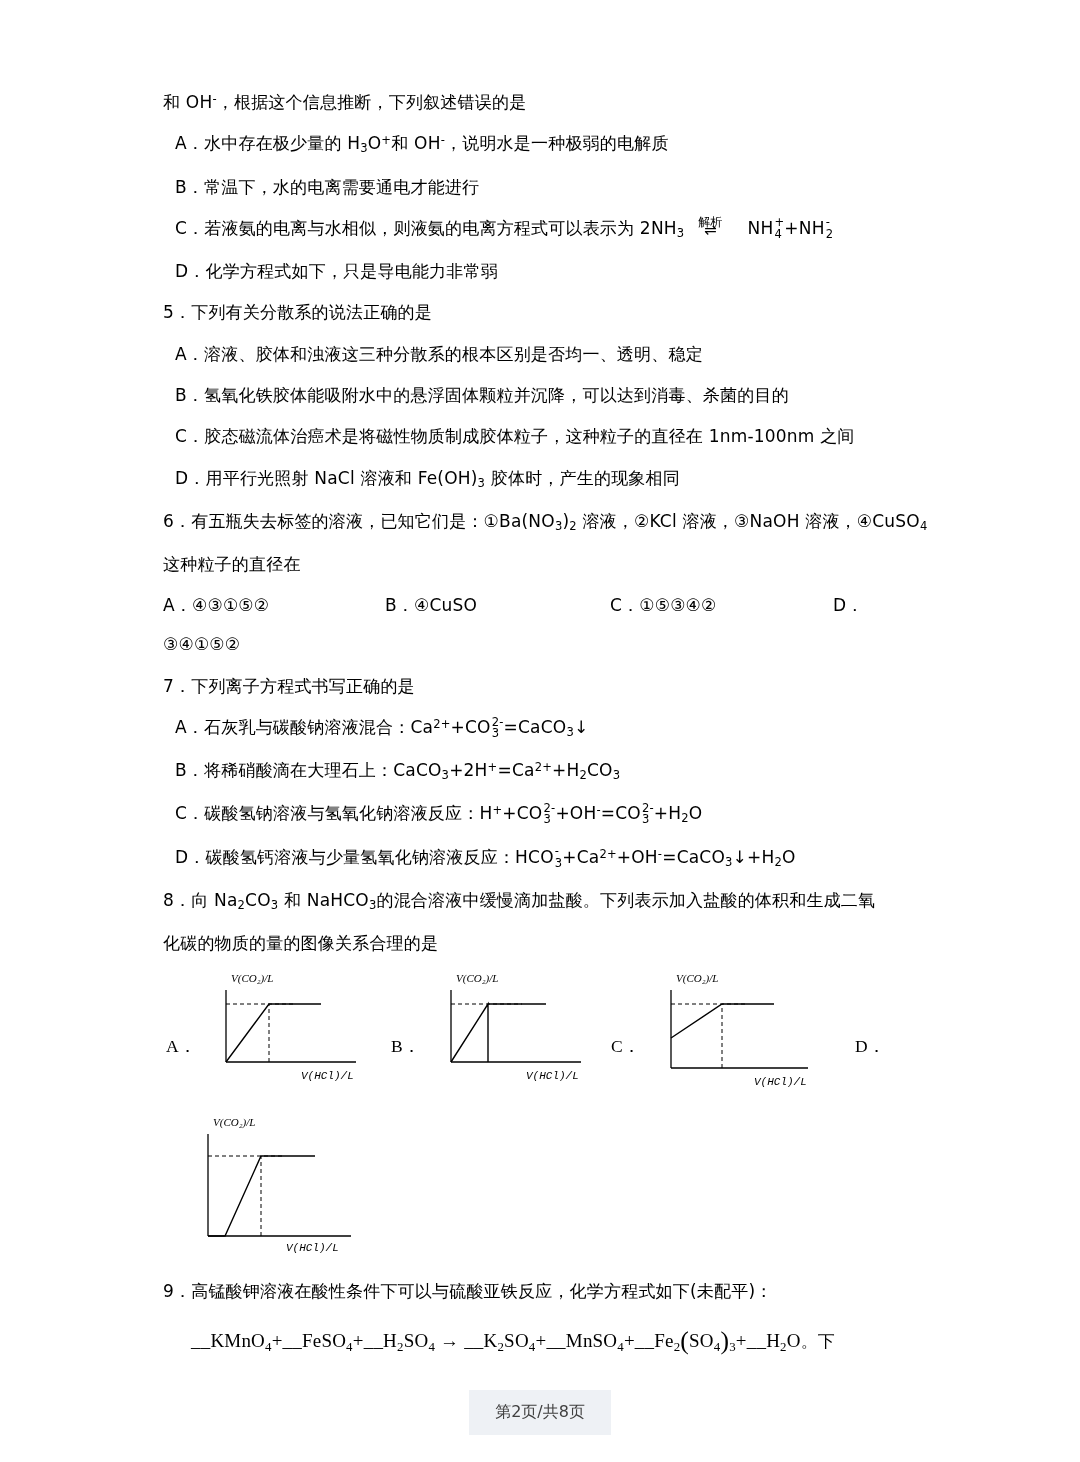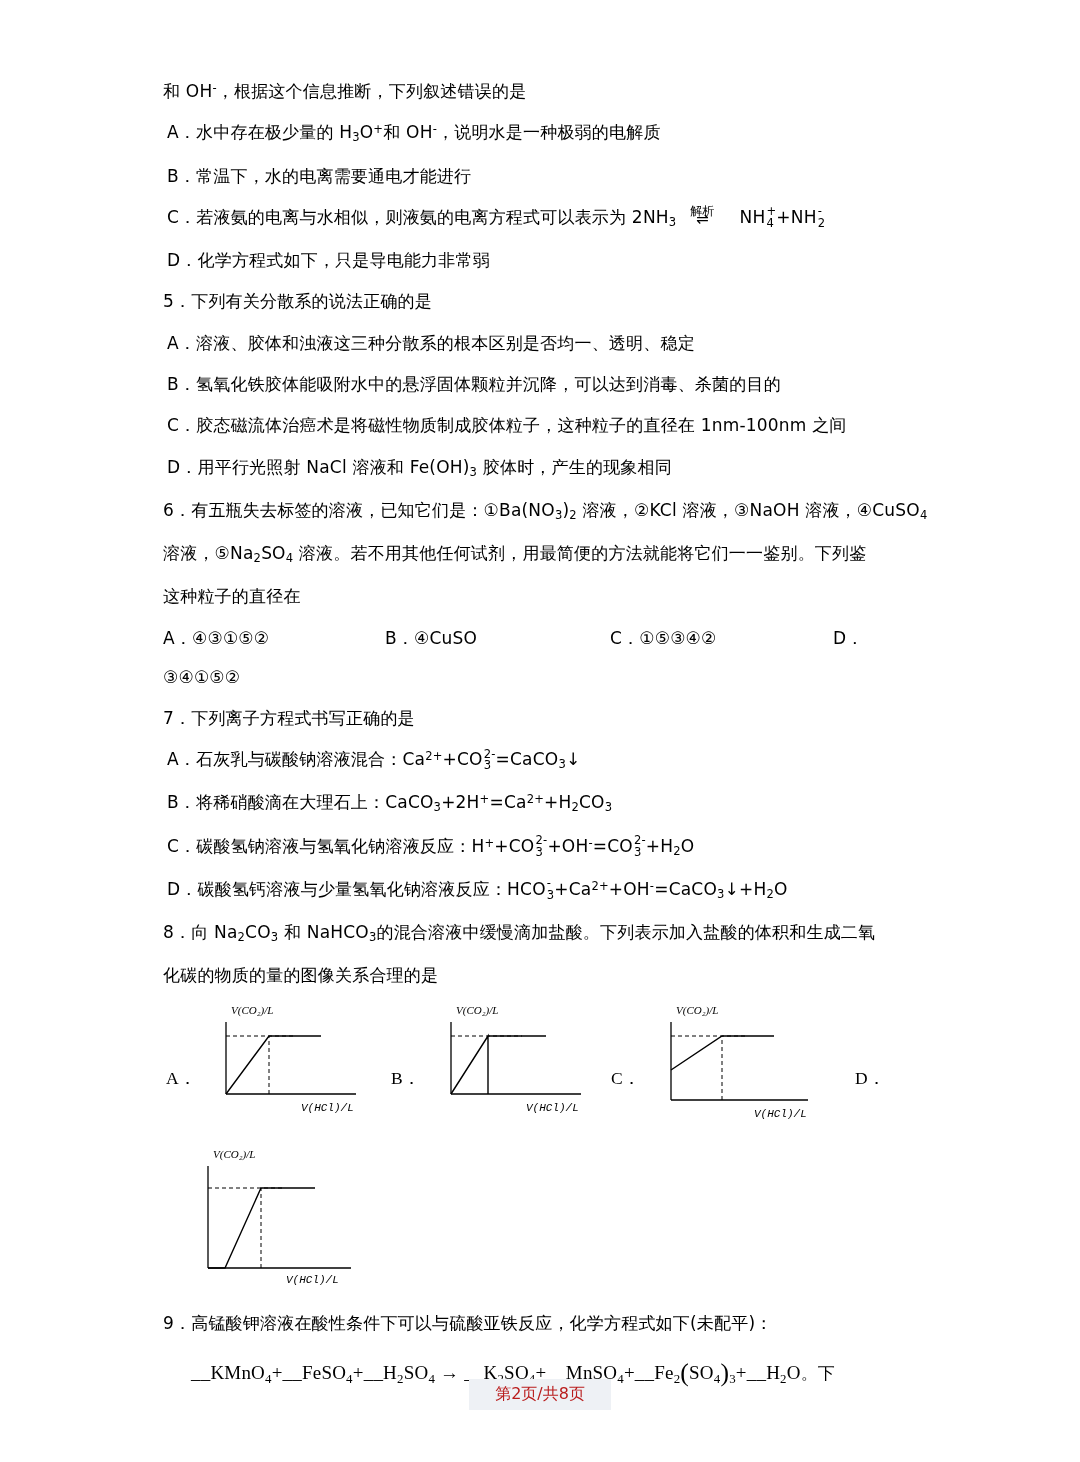--- a/index.html
+++ b/index.html
@@ -10,21 +10,21 @@
   body {
     width: 1080px;
     height: 1462px;
     font-family: "Liberation Serif", "DejaVu Serif", serif;
     color: #000000;
     position: relative;
     overflow: hidden;
   }
   .page {
     position: absolute;
-    top: 0; left: 0;
+    top: 11px; left: 0;
     width: 1080px;
     height: 1080px;
     padding: 0;
   }
   .content {
     position: absolute;
     left: 163px;
     top: 78px;
     width: 770px;
   }
@@ -32,21 +32,21 @@
     font-size: 17.5px;
     line-height: 1.55;
     margin: 0 0 15px 0;
     letter-spacing: 0.2px;
   }
   .cn {
     font-family: "DejaVu Sans", "Liberation Sans", sans-serif;
     font-size: 17px;
   }
   .opt {
-    margin-left: 4px;
+    margin-left: 12px;
   }
   .qnum {
     margin-left: 0px;
   }
   sub {
     font-size: 0.68em;
     vertical-align: -0.28em;
   }
   sup {
     font-size: 0.68em;
@@ -122,24 +122,24 @@
   .footer {
     position: absolute;
     left: 0;
     top: 1379px;
     width: 1080px;
     text-align: center;
   }
   .footer-inner {
     display: inline-block;
     background: #eef1f5;
-    padding: 5px 26px;
+    padding: 12px 26px;
     font-size: 16px;
     font-family: "DejaVu Sans", "Liberation Sans", sans-serif;
-    color: #b91c1c;
+    color: #404040;
   }
   .paren-big {
     font-size: 1.35em;
     vertical-align: -0.08em;
   }
 </style>
 </head>
 <body>
 
 <div class="page">
@@ -160,21 +160,20 @@
     <p class="line cn opt">A．溶液、胶体和浊液这三种分散系的根本区别是否均一、透明、稳定</p>
 
     <p class="line cn opt">B．氢氧化铁胶体能吸附水中的悬浮固体颗粒并沉降，可以达到消毒、杀菌的目的</p>
 
     <p class="line cn opt">C．胶态磁流体治癌术是将磁性物质制成胶体粒子，这种粒子的直径在 1nm-100nm 之间</p>
 
     <p class="line cn opt">D．用平行光照射 NaCl 溶液和 Fe(OH)<sub>3</sub> 胶体时，产生的现象相同</p>
 
     <p class="line cn qnum">6．有五瓶失去标签的溶液，已知它们是：①Ba(NO<sub>3</sub>)<sub>2</sub> 溶液，②KCl 溶液，③NaOH 溶液，④CuSO<sub>4</sub></p>
 
-    <p class="line cn">溶液，⑤Na<sub>2</sub>SO<sub>4</sub> 溶液。若不用其他任何试剂，用最简便的方法就能将它们一一鉴别。下列鉴</p>
 
     <p class="line cn">这种粒子的直径在</p>
 
     <p class="line cn" style="position:relative;height:24px;">
       <span style="position:absolute;left:0;">A．④③①⑤②</span>
       <span style="position:absolute;left:222px;">B．④CuSO</span>
       <span style="position:absolute;left:447px;">C．①⑤③④②</span>
       <span style="position:absolute;left:670px;">D．</span>
     </p>
 

